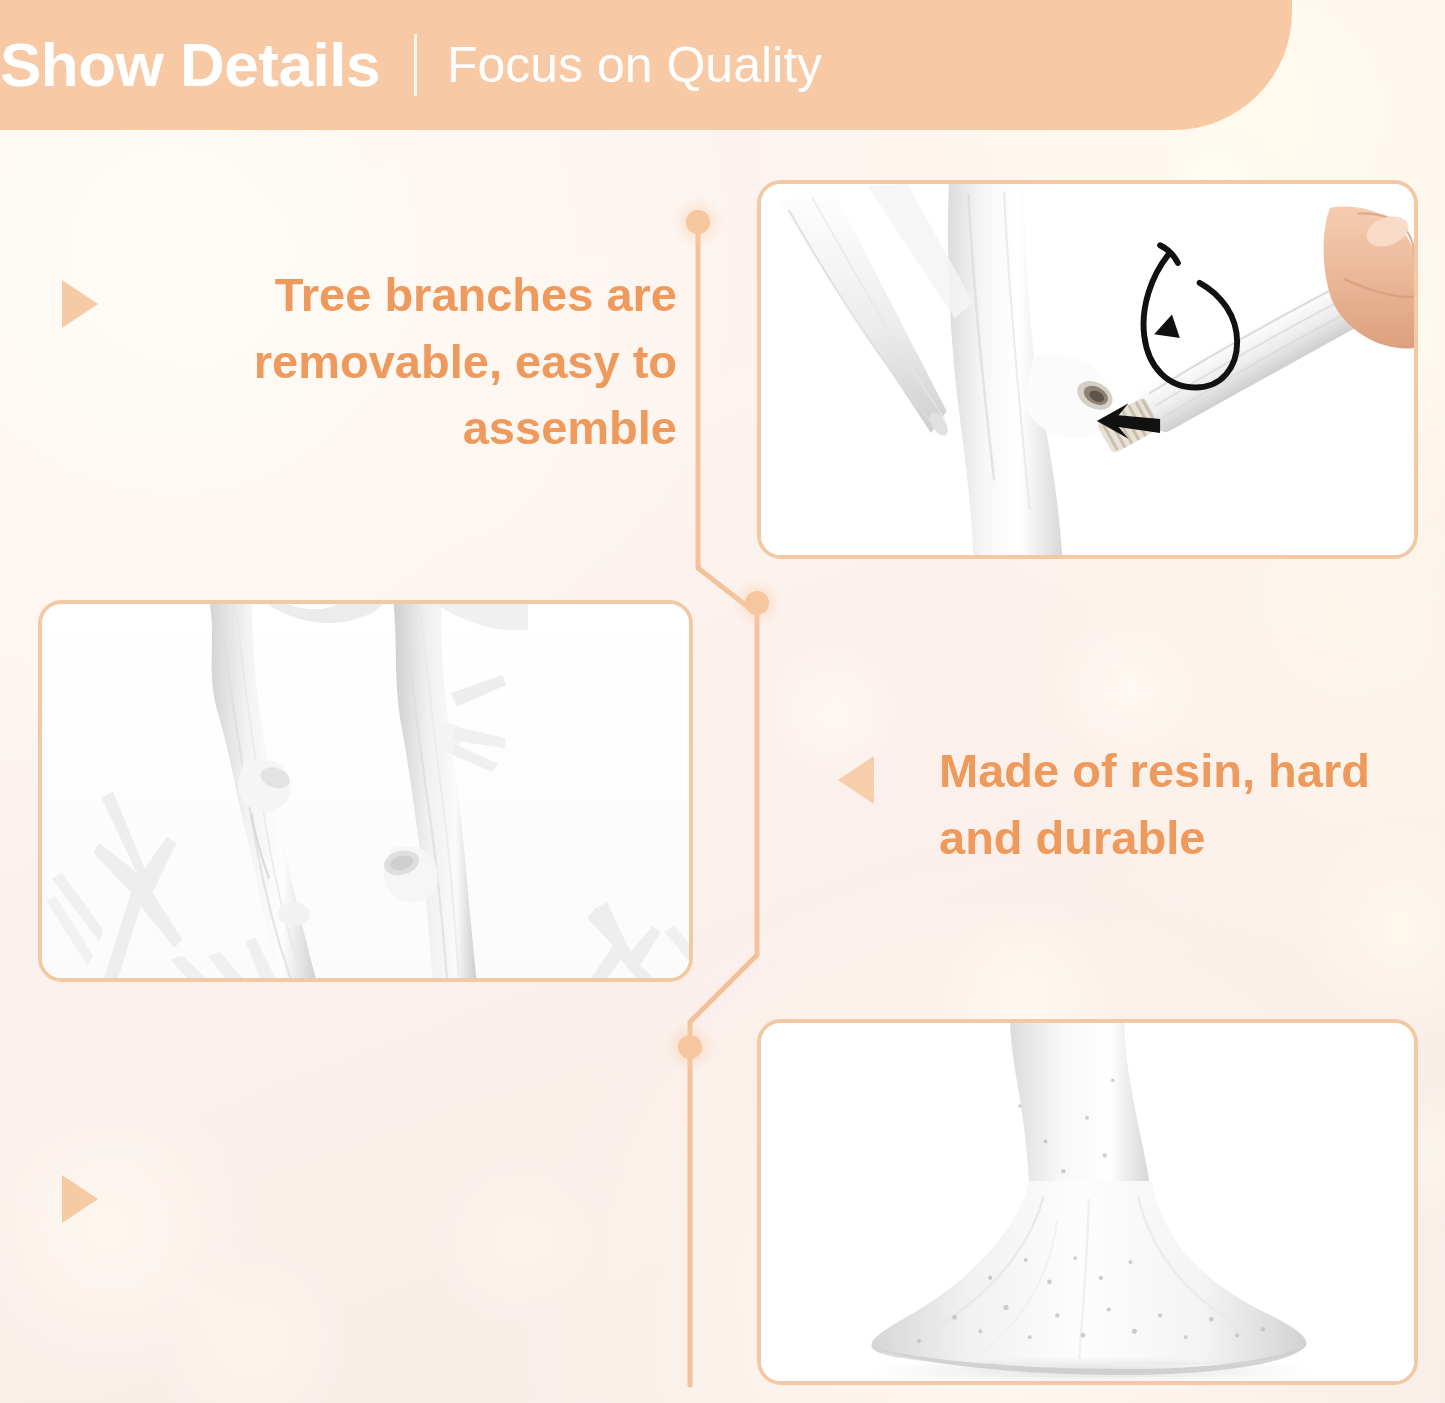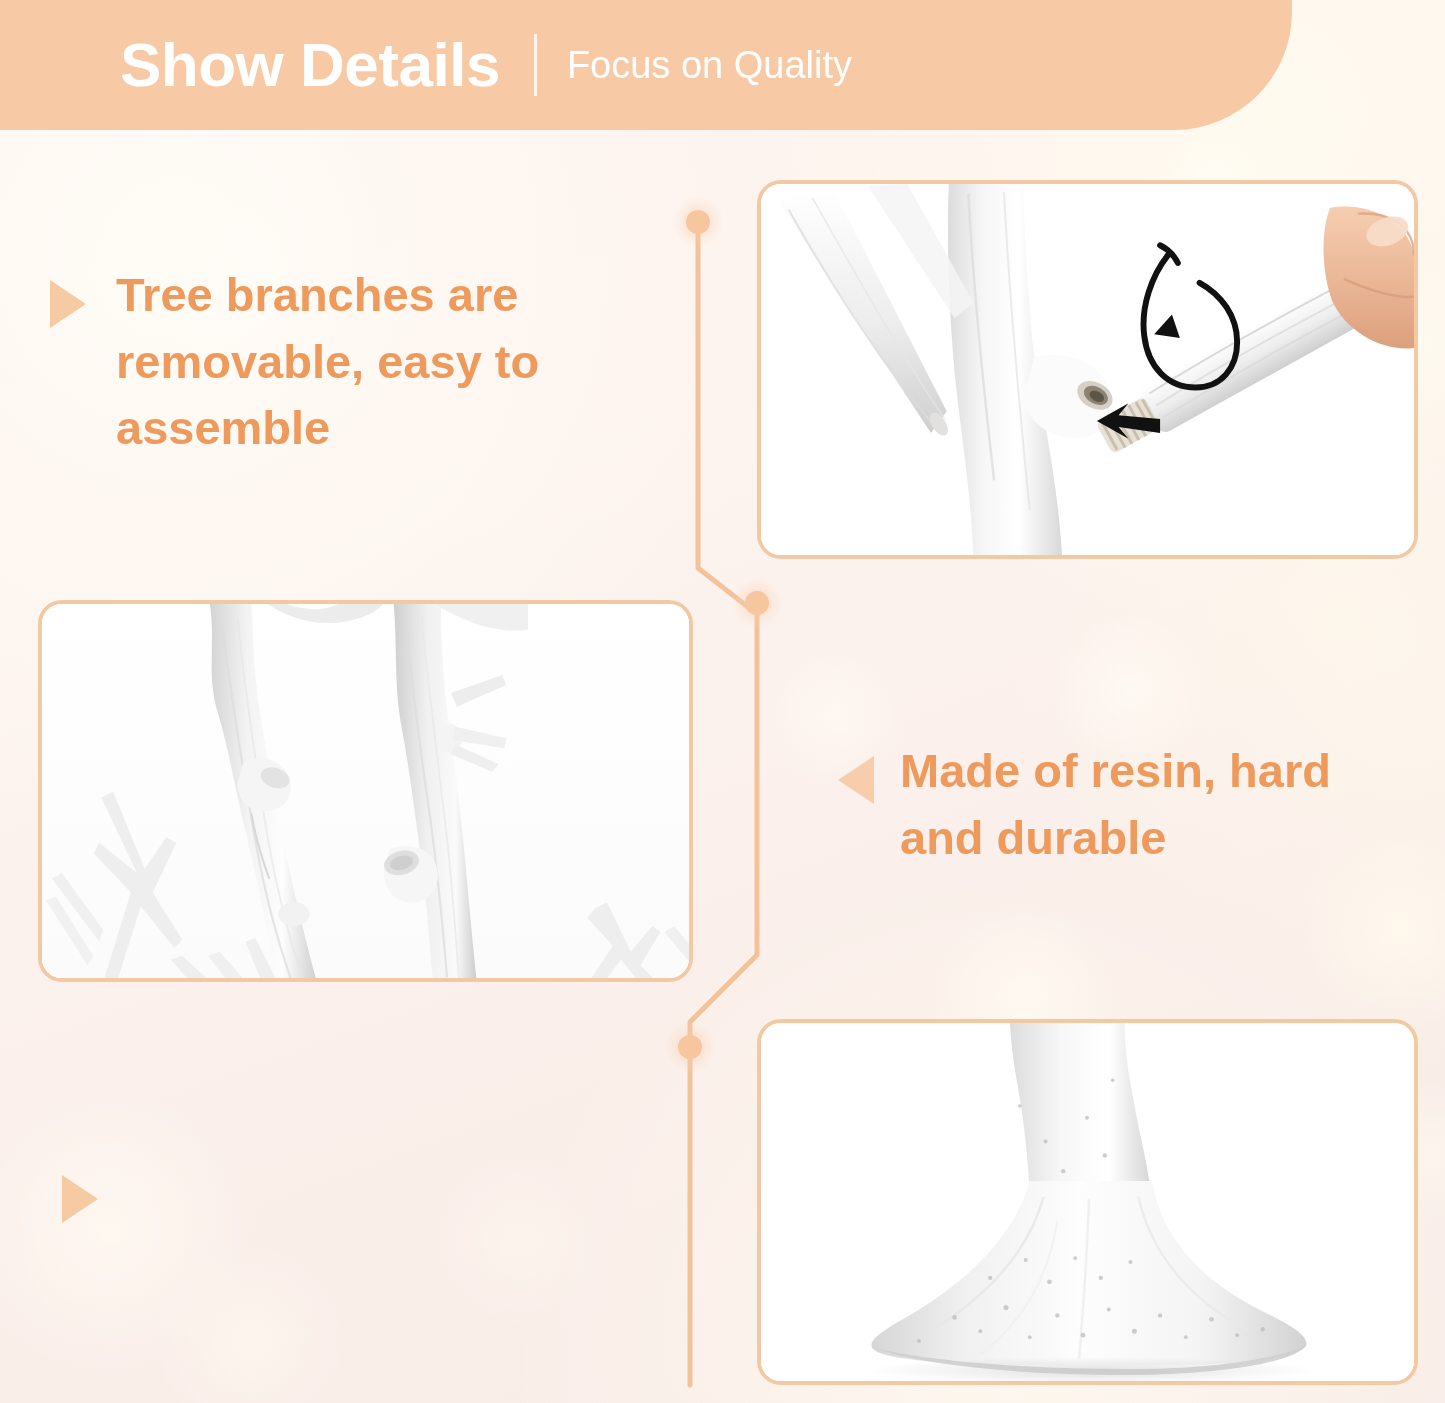--- a/index.html
+++ b/index.html
@@ -22,32 +22,31 @@
       linear-gradient(160deg,#fdf3ee 0%, #fdf4ef 35%, #faeee9 70%, #f8ece7 100%);
   }
   .bokeh { position:absolute; border-radius:50%; pointer-events:none; }
 
   
   #header {
     position:absolute; left:0; top:0; width:1292px; height:130px;
     background:#f7c9a4;
     border-bottom-right-radius:118px;
     display:flex; align-items:center;
-    padding-left:120px;
   }
   #header .title {
     color:#ffffff; font-size:62px; font-weight:bold;
     letter-spacing:-.5px; line-height:1; white-space:nowrap;
   }
   #header .divider {
     width:3px; height:62px; background:rgba(255,255,255,.82);
     margin:0 30px 0 34px; flex:none;
   }
   #header .subtitle {
-    color:#ffffff; font-size:38px; font-weight:normal;
+    color:#ffffff; font-size:50px; font-weight:normal;
     line-height:1; white-space:nowrap;
   }
 
   
   .panel {
     position:absolute;
     background:#ffffff;
     border:4px solid #f3c9a4;
     border-radius:24px;
     overflow:hidden;
@@ -75,22 +74,22 @@
   .tri-left {
     border-top:24px solid transparent;
     border-bottom:24px solid transparent;
     border-right:36px solid #f7cdab;
     margin-right:26px;
   }
   .feature .txt {
     color:#ee9a5c; font-weight:bold; font-size:47px; line-height:1.42;
   }
 
-  #feature-removable { left:50px;  top:262px; width:615px; }
-  #feature-resin     { left:838px; top:738px; width:580px; }
+  #feature-removable { left:62px;  top:262px; width:615px;text-align:right; }
+  #feature-resin     { left:838px; top:738px; width:580px;gap:39px; }
   #feature-texture   { left:62px;  top:1157px; width:660px; }
   #feature-texture .txt { font-size:46px; line-height:1.38; }
 </style>
 </head>
 <body>
 
 <div id="bg">
   <div class="bokeh" style="left:1150px;top:120px;width:130px;height:130px;background:radial-gradient(circle,rgba(255,253,244,.95),rgba(255,253,244,0) 70%);"></div>
   <div class="bokeh" style="left:1330px;top:260px;width:170px;height:170px;background:radial-gradient(circle,rgba(255,251,240,.9),rgba(255,251,240,0) 70%);"></div>
   <div class="bokeh" style="left:1240px;top:520px;width:200px;height:200px;background:radial-gradient(circle,rgba(254,247,236,.85),rgba(254,247,236,0) 70%);"></div>

